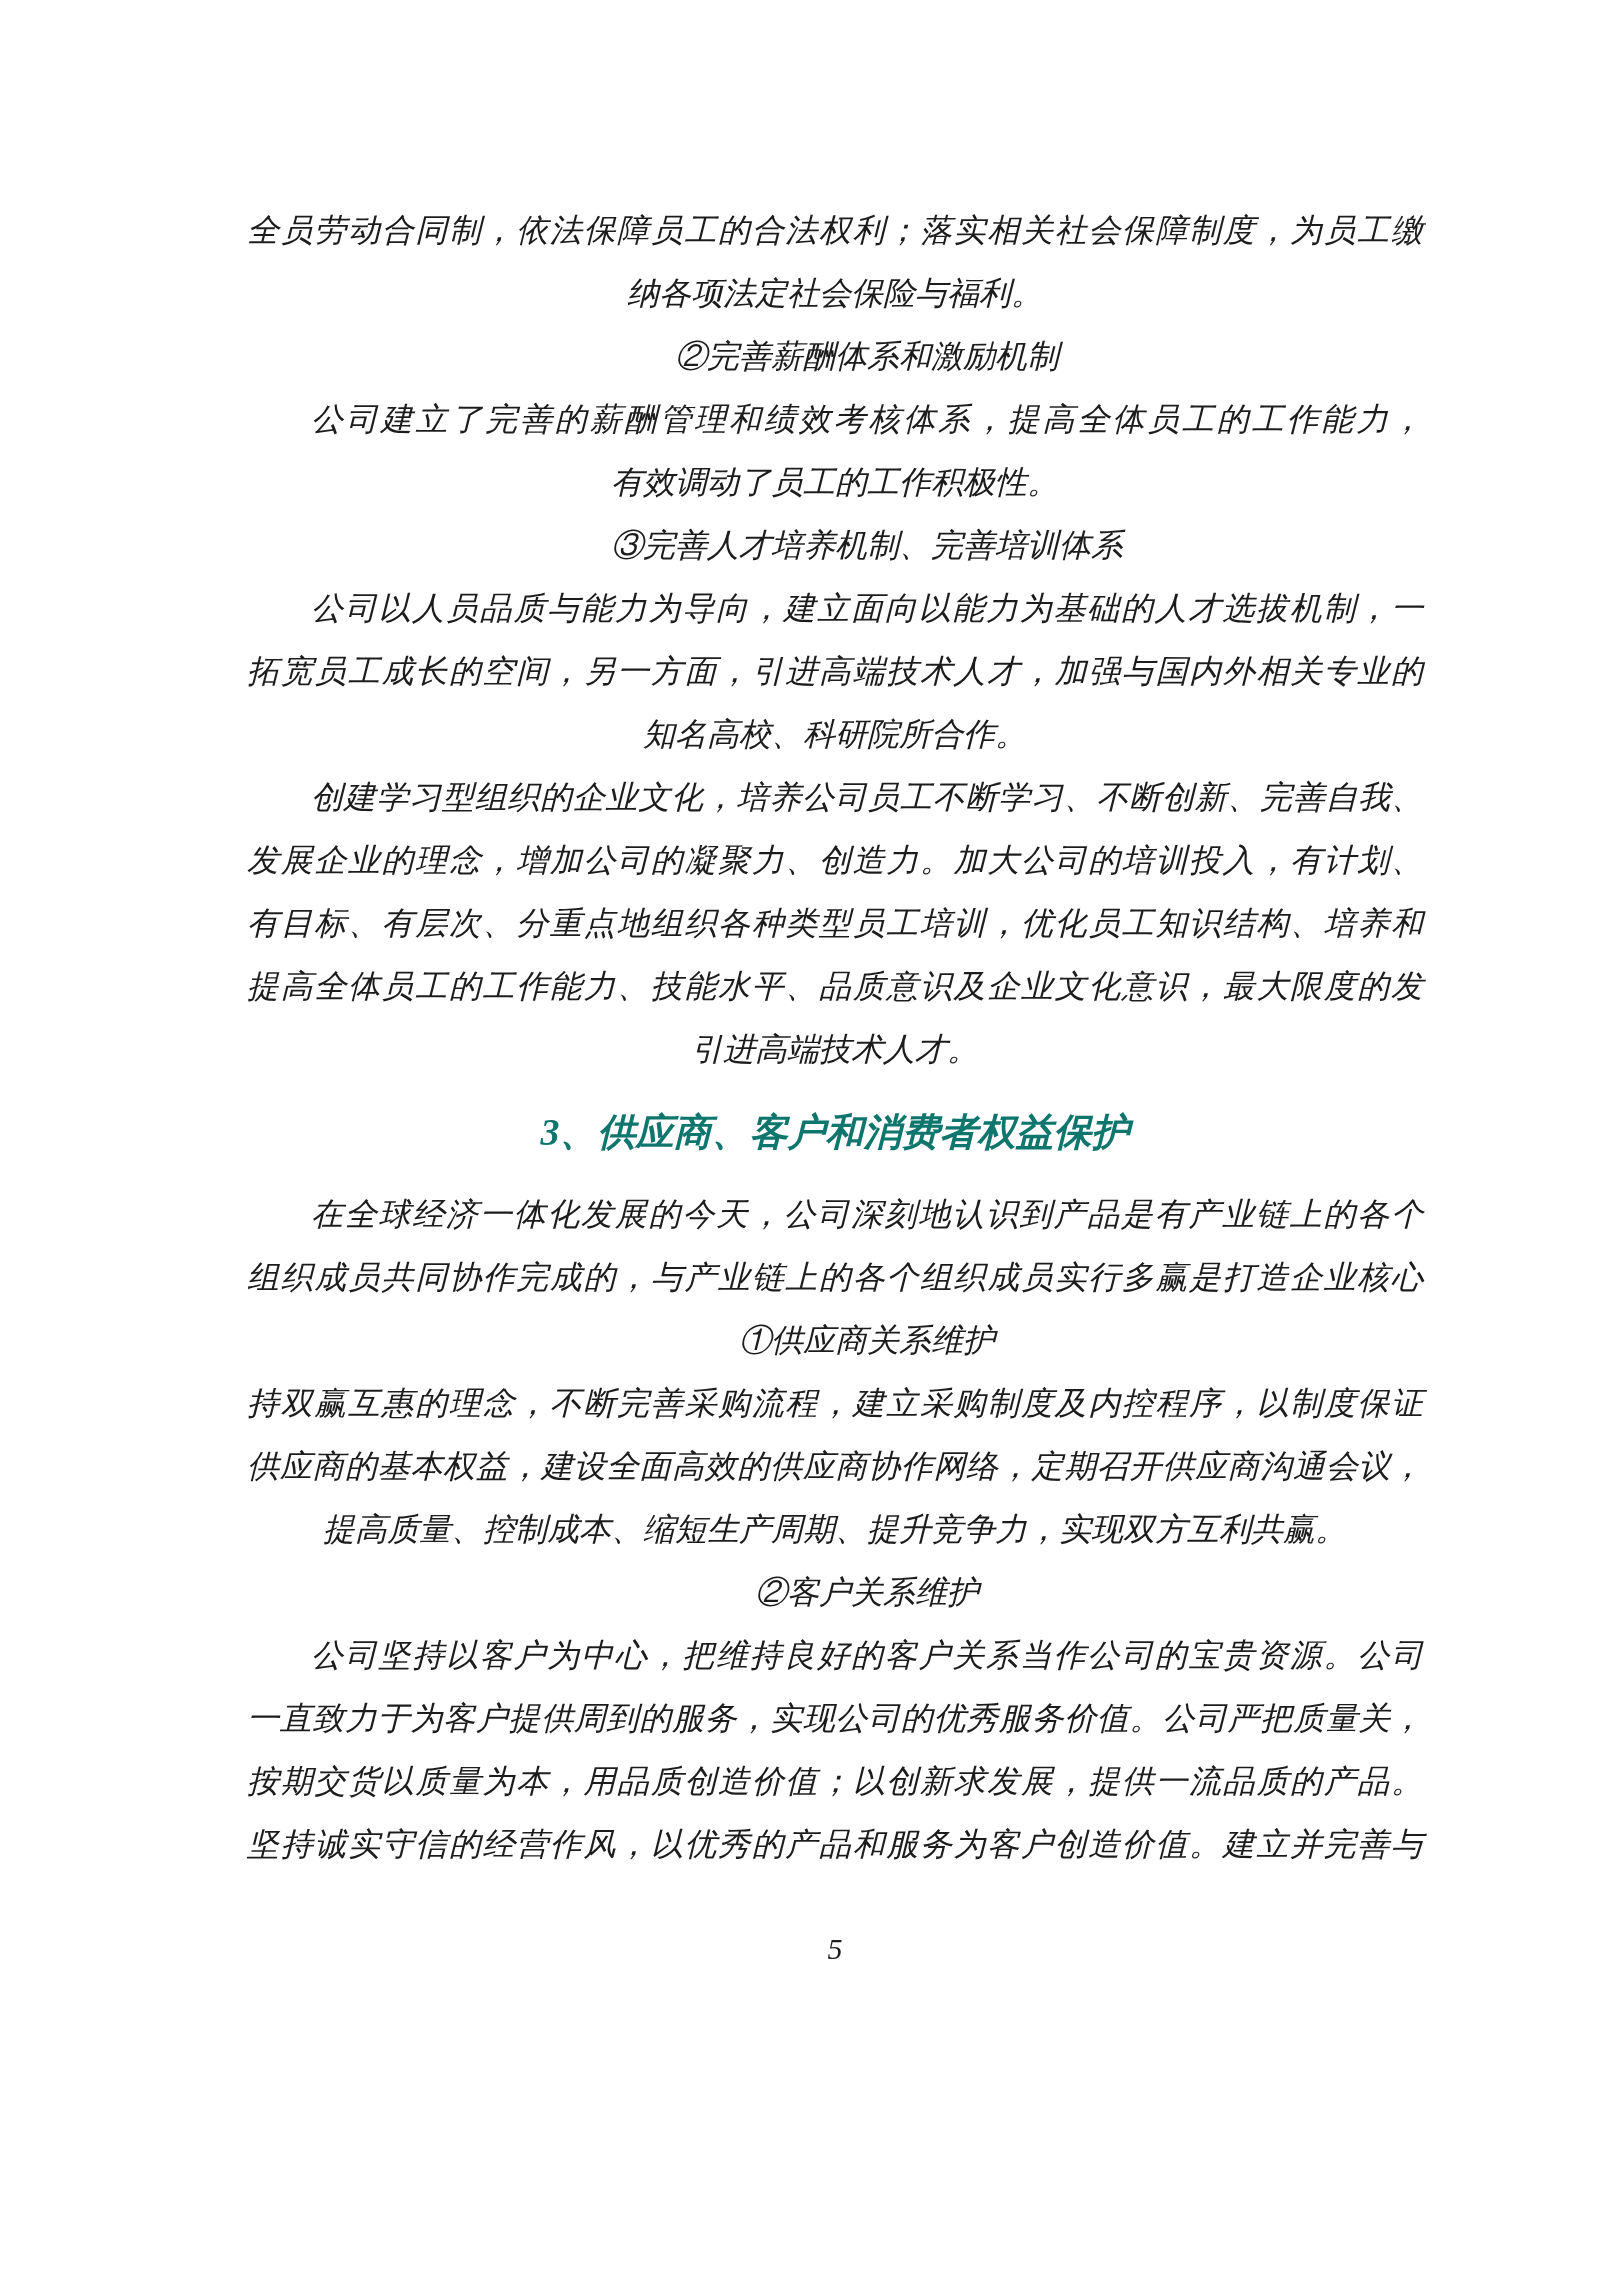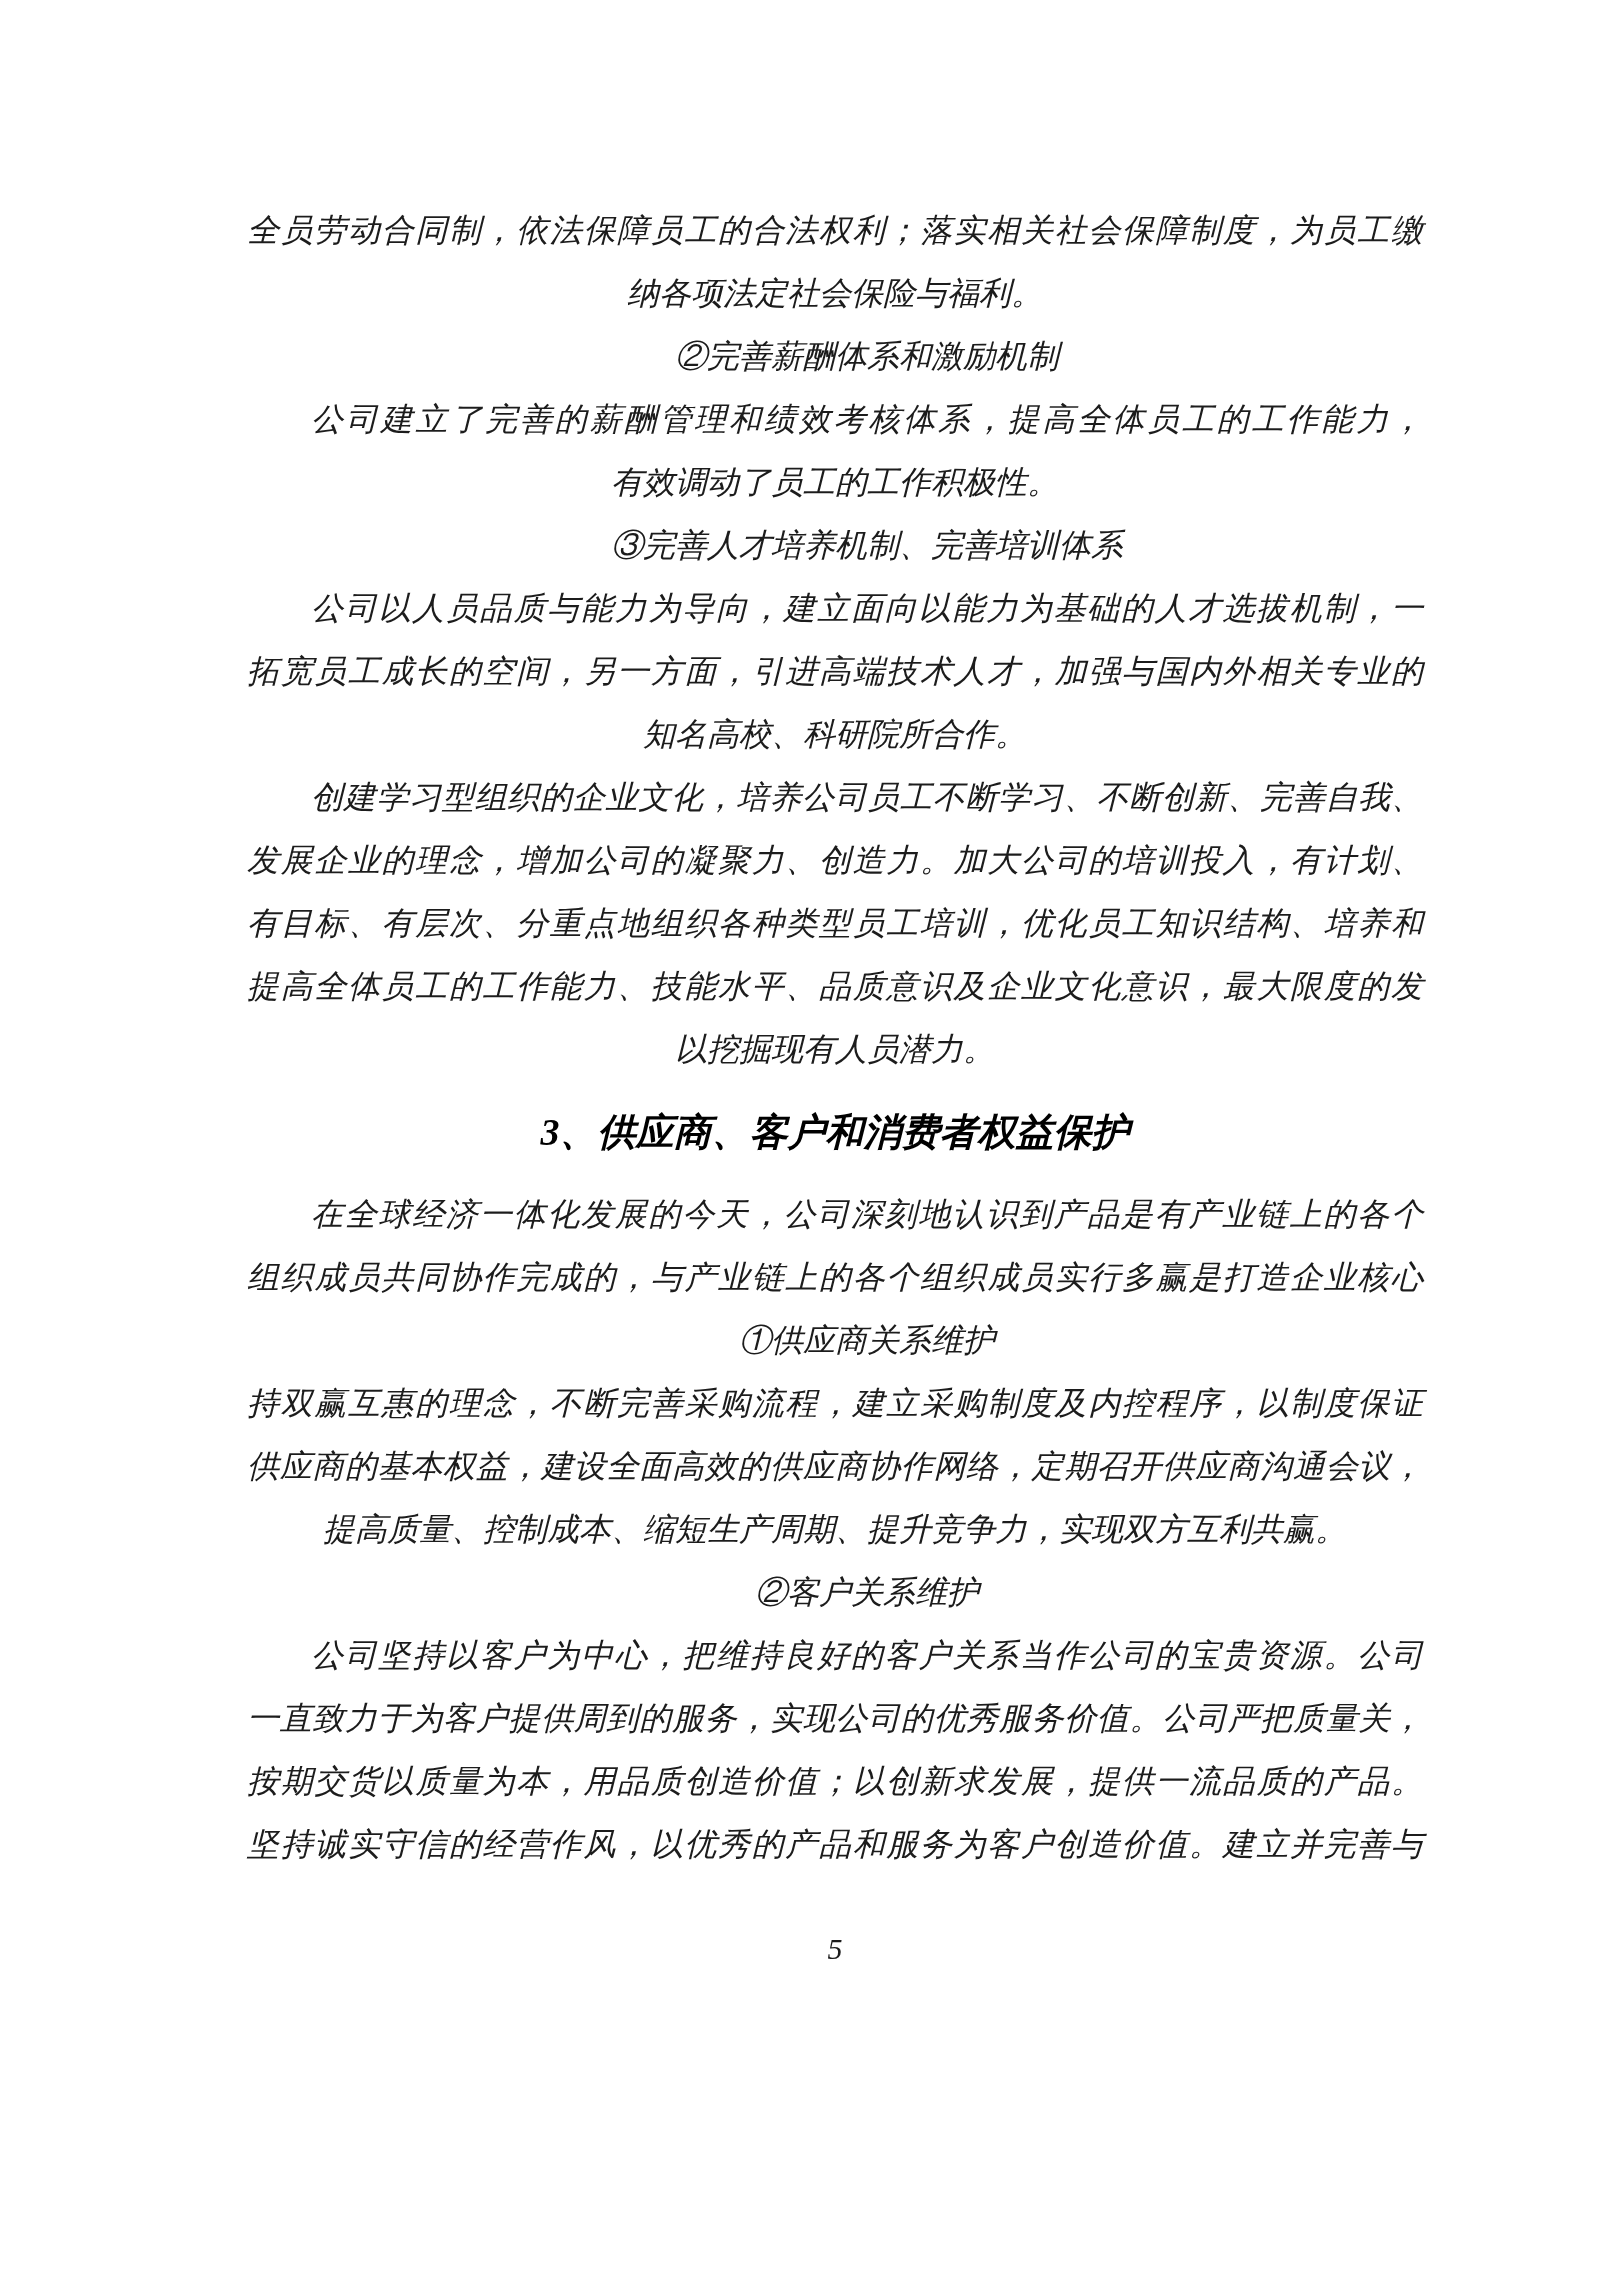--- a/index.html
+++ b/index.html
@@ -42,21 +42,21 @@
     text-indent: 2em;
   }
   .line.justify {
     text-align: justify;
     text-align-last: justify;
     text-justify: inter-character;
   }
   .line.heading {
     font-size: 38px;
     font-weight: bold;
-    color: #000000;
+    color: #0f766e;
     height: 102px;
     line-height: 102px;
     text-indent: 0;
   }
   .page-number {
     margin-top: 53px;
     text-align: center;
     font-size: 30px;
     color: #1c1c1c;
     line-height: 39px;
@@ -74,21 +74,21 @@
       <div class="line indent justify">公司建立了完善的薪酬管理和绩效考核体系，提高全体员工的工作能力，</div>
       <div class="line">有效调动了员工的工作积极性。</div>
       <div class="line indent">③完善人才培养机制、完善培训体系</div>
       <div class="line indent justify">公司以人员品质与能力为导向，建立面向以能力为基础的人才选拔机制，一</div>
       <div class="line justify">拓宽员工成长的空间，另一方面，引进高端技术人才，加强与国内外相关专业的</div>
       <div class="line">知名高校、科研院所合作。</div>
       <div class="line indent justify">创建学习型组织的企业文化，培养公司员工不断学习、不断创新、完善自我、</div>
       <div class="line justify">发展企业的理念，增加公司的凝聚力、创造力。加大公司的培训投入，有计划、</div>
       <div class="line justify">有目标、有层次、分重点地组织各种类型员工培训，优化员工知识结构、培养和</div>
       <div class="line justify">提高全体员工的工作能力、技能水平、品质意识及企业文化意识，最大限度的发</div>
-      <div class="line">以挖掘现有人员潜力。</div>
+      <div class="line">引进高端技术人才。</div>
       <div class="line heading">3、供应商、客户和消费者权益保护</div>
       <div class="line indent justify">在全球经济一体化发展的今天，公司深刻地认识到产品是有产业链上的各个</div>
       <div class="line justify">组织成员共同协作完成的，与产业链上的各个组织成员实行多赢是打造企业核心</div>
       <div class="line indent">①供应商关系维护</div>
       <div class="line justify">持双赢互惠的理念，不断完善采购流程，建立采购制度及内控程序，以制度保证</div>
       <div class="line justify">供应商的基本权益，建设全面高效的供应商协作网络，定期召开供应商沟通会议，</div>
       <div class="line">提高质量、控制成本、缩短生产周期、提升竞争力，实现双方互利共赢。</div>
       <div class="line indent">②客户关系维护</div>
       <div class="line indent justify">公司坚持以客户为中心，把维持良好的客户关系当作公司的宝贵资源。公司</div>
       <div class="line justify">一直致力于为客户提供周到的服务，实现公司的优秀服务价值。公司严把质量关，</div>

